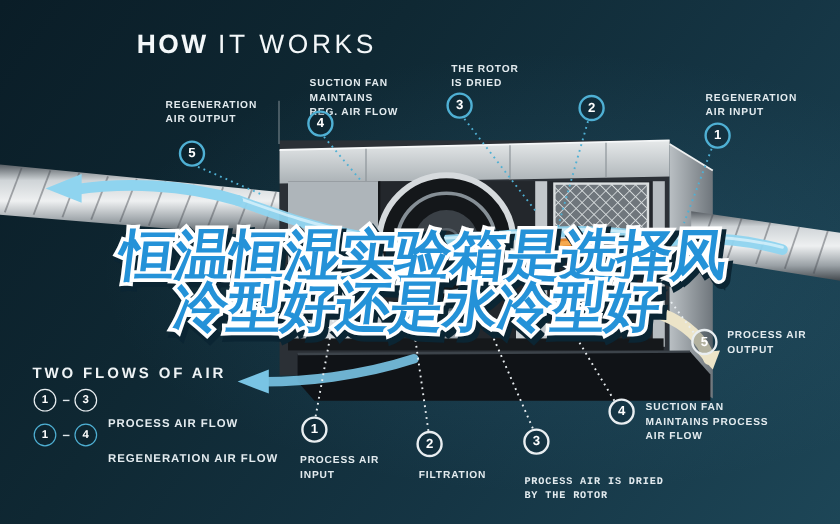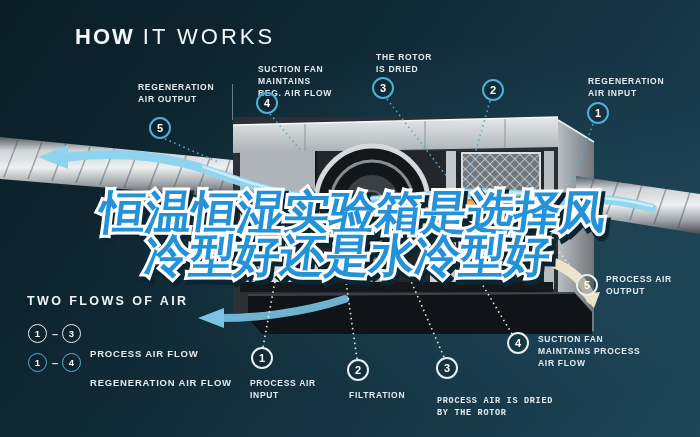--- a/index.html
+++ b/index.html
@@ -6,39 +6,39 @@
   #stage{
     position:relative;width:700px;height:437px;overflow:hidden;
     font-family:"Liberation Sans", sans-serif;
     background:
       radial-gradient(90% 70% at 66% 52%, rgba(63,123,152,.22), rgba(63,123,152,0) 60%),
       linear-gradient(126deg,#0a1d27 0%,#0f2833 34%,#153544 66%,#1d4657 100%);
   }
   .abs{position:absolute;}
   
   #title{left:75px;top:24px;color:#f3f7f9;font-size:22px;letter-spacing:2px;white-space:nowrap;}
-  #title .bold{font-weight:700;margin-right:8px;}
+  #title .bold{font-weight:700;margin-right:8px;margin-left:39px;}
   #title .light{font-weight:300;letter-spacing:3px;}
   #divider{left:232px;top:84px;width:1px;height:36px;background:rgba(255,255,255,.4);}
   
   .co-circle{
     position:absolute;width:22px;height:22px;border-radius:50%;
     display:flex;align-items:center;justify-content:center;
     font-size:11px;font-weight:700;color:#fff;
     background:rgba(9,28,40,.25);box-sizing:border-box;
   }
   .co-circle.regen{border:2px solid #4fb0d4;}
   .co-circle.process{border:2px solid #e9eef1;}
   
   .co-label{
     position:absolute;white-space:pre-line;color:#e3ebef;
     font-size:8.5px;font-weight:700;letter-spacing:.7px;line-height:1.4;
   }
   
-  #legend-heading{left:27px;top:294px;color:#eef3f5;font-size:12.5px;font-weight:600;letter-spacing:2.4px;}
+  #legend-heading{left:27px;top:304px;color:#eef3f5;font-size:12.5px;font-weight:600;letter-spacing:2.4px;}
   .lg-circle{
     position:absolute;width:19px;height:19px;border-radius:50%;box-sizing:border-box;
     display:flex;align-items:center;justify-content:center;
     font-size:9.5px;font-weight:700;color:#fff;background:rgba(9,28,40,.2);
   }
   .lg-circle.process{border:1.5px solid #e9eef1;}
   .lg-circle.regen{border:1.5px solid #4fb0d4;}
   .lg-dash{position:absolute;color:#dfe7eb;font-size:11px;font-weight:700;}
   .lg-label{position:absolute;color:#e3ebef;font-size:9.5px;font-weight:700;letter-spacing:.8px;margin-top:20px;}
   svg{display:block;}

